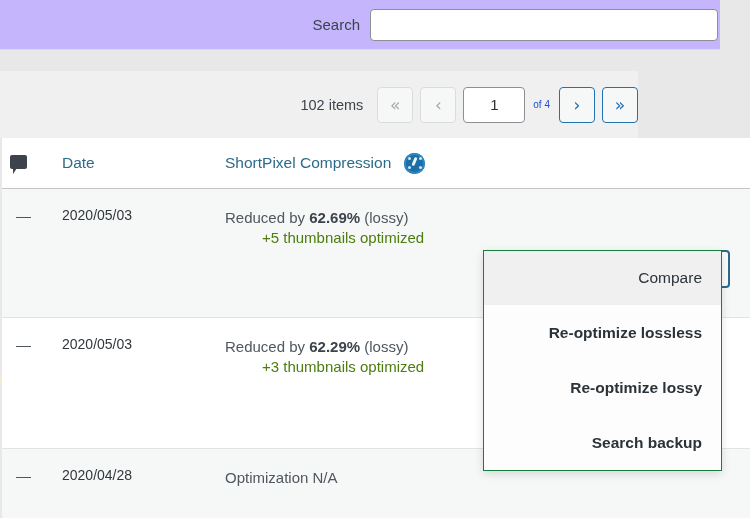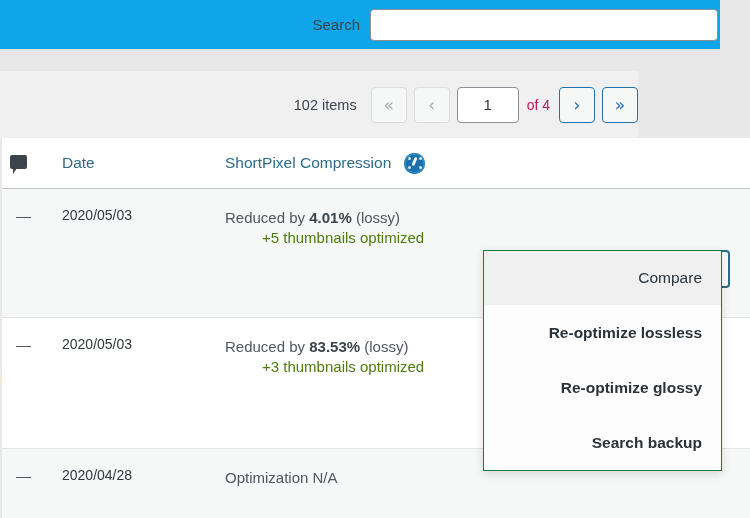--- a/index.html
+++ b/index.html
@@ -57,21 +57,21 @@
   }
   .wm-logo-a { left: 196px; top: 162px; }
   .wm-logo-c { left: 612px; top: 384px; }
 
   
   .search-panel {
     position: absolute;
     left: 0; top: 0;
     width: 720px;
     height: 50px;
-    background: #0ea5e9;
+    background: #c4b5fd;
     border-bottom: 1px solid #dcdcde;
     box-sizing: border-box;
     display: flex;
     align-items: center;
     justify-content: flex-end;
     z-index: 10;
   }
   .search-label {
     font-size: 15px;
     color: #3c434a;
@@ -140,22 +140,22 @@
     color: #2c3338;
     font-size: 15px;
     text-align: center;
     line-height: 34px;
     margin-right: 8px;
     font-family: inherit;
     padding: 0;
     outline: none;
   }
   .pg-of {
-    font-size: 14px;
-    color: #be185d;
+    font-size: 10px;
+    color: #1d4ed8;
     margin-right: 9px;
   }
 
   
   .table-wrap {
     position: absolute;
     left: 2px; top: 138px;
     width: 750px;
     height: 380px;
     background: #ffffff;
@@ -341,51 +341,51 @@
       </span>
     </div>
   </div>
 
   <div class="trow shaded r1">
     <div class="col-cmt">
       <span class="dash">—</span>
     </div>
     <div class="col-date">2020/05/03</div>
     <div class="col-sp">
-      <div class="sp-cell"><span>Reduced by </span><b>4.01%</b><span> (lossy)</span></div>
+      <div class="sp-cell"><span>Reduced by </span><b>62.69%</b><span> (lossy)</span></div>
       <div class="sp-sub">+5 thumbnails optimized</div>
     </div>
     <div class="burger-btn">
       <span></span>
       <span></span>
       <span></span>
     </div>
   </div>
 
   <div class="trow r2">
     <div class="col-cmt">
       <span class="dash">—</span>
     </div>
     <div class="col-date">2020/05/03</div>
     <div class="col-sp">
-      <div class="sp-cell"><span>Reduced by </span><b>83.53%</b><span> (lossy)</span></div>
+      <div class="sp-cell"><span>Reduced by </span><b>62.29%</b><span> (lossy)</span></div>
       <div class="sp-sub">+3 thumbnails optimized</div>
     </div>
   </div>
 
   <div class="trow shaded r3">
     <div class="col-cmt">
       <span class="dash">—</span>
     </div>
     <div class="col-date">2020/04/28</div>
     <div class="col-sp">
       <div class="sp-cell">Optimization N/A</div>
     </div>
   </div>
 
 </div>
 
 <div class="dropdown">
   <div class="menu-item hovered">Compare</div>
   <div class="menu-item tall">Re-optimize lossless</div>
-  <div class="menu-item tall">Re-optimize glossy</div>
+  <div class="menu-item tall">Re-optimize lossy</div>
   <div class="menu-item tall">Search backup</div>
 </div>
 
 </body></html>

